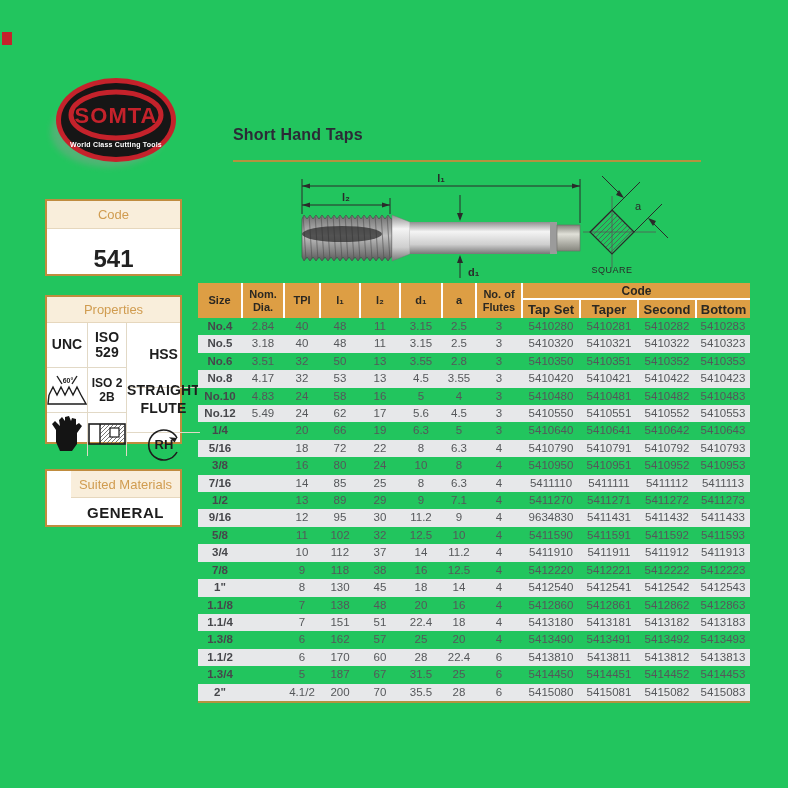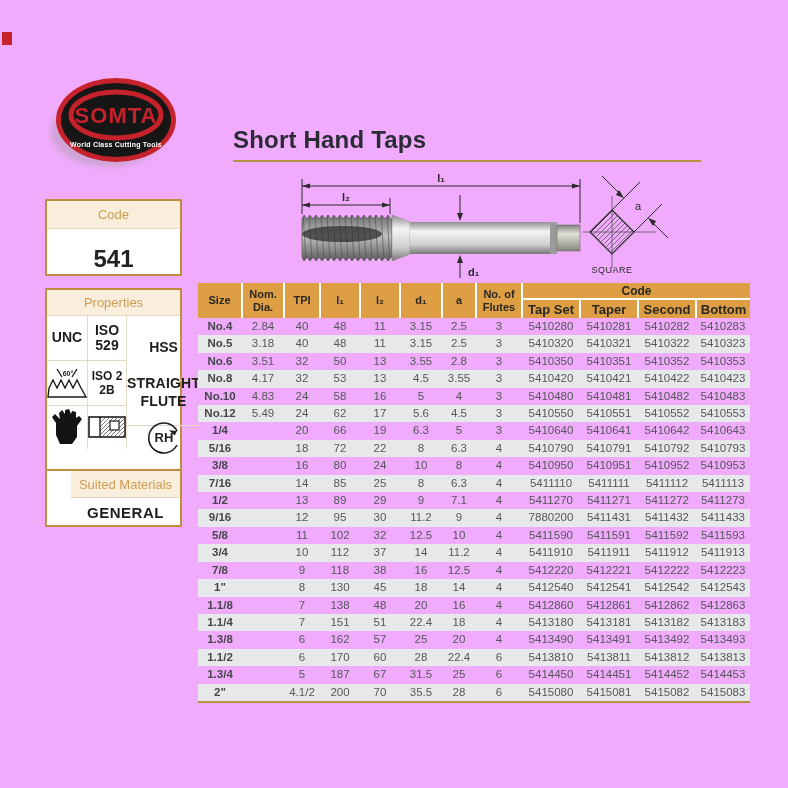--- a/index.html
+++ b/index.html
@@ -1,35 +1,35 @@
 <!DOCTYPE html>
 <html><head>
 <meta charset="utf-8">
 <style>
   html,body{margin:0;padding:0;background:#ffffff;}
-  .page{position:relative;width:788px;height:788px;background:#f0abfc;overflow:hidden;
+  .page{position:relative;width:788px;height:788px;background:#22c55e;overflow:hidden;
         font-family:"Liberation Sans","DejaVu Sans",sans-serif;}
 
   .corner-square{position:absolute;left:2px;top:32px;width:10px;height:13px;background:#c5222b;}
 
   .logo{position:absolute;left:46px;top:74px;width:140px;height:100px;}
 
-  .page-title{position:absolute;left:233px;top:126px;font-size:24px;font-weight:bold;
+  .page-title{position:absolute;left:233px;top:126px;font-size:16px;font-weight:bold;
               color:#2b2b36;letter-spacing:.2px;}
   .title-rule{position:absolute;left:233px;top:160px;width:468px;height:2px;background:#b3933f;}
 
   
   .info-box{position:absolute;left:45px;width:137px;border:2px solid #c08c3e;background:#fff;box-sizing:border-box;}
   .info-box .box-header{background:#f9eedb;color:#d09c50;font-size:13px;text-align:center;
                         border-bottom:1px solid #e6d7bd;display:flex;align-items:center;justify-content:center;}
   .code-box{top:199px;height:77px;}
   .code-box .box-header{height:27px;}
   .code-box .box-value{height:60px;display:flex;align-items:center;justify-content:center;
                        font-size:24px;font-weight:bold;color:#222;}
-  .props-box{top:288px;height:202px;}
+  .props-box{top:295px;height:149px;}
   .props-box .box-header{height:25px;}
   .props-grid{display:grid;grid-template-columns:1fr 1fr 1fr;grid-template-rows:repeat(3,44.3px);}
   .props-cell{border-right:1px solid #e2d9c6;border-top:1px solid #e2d9c6;display:flex;
               align-items:center;justify-content:center;text-align:center;}
   .props-grid .props-cell:nth-child(3n){border-right:none;margin-top:20px;}
   .props-grid .props-cell:nth-child(-n+3){border-top:none;}
   .p-big{font-size:14px;font-weight:bold;color:#1d1d1d;white-space:pre-line;line-height:1.1;}
   .p-mid{font-size:12px;font-weight:bold;color:#1d1d1d;white-space:pre-line;line-height:1.2;}
   .p-small{font-size:14px;font-weight:bold;color:#1d1d1d;white-space:pre-line;line-height:1.25;letter-spacing:.2px;}
   .mat-box{top:469px;height:58px;padding-left:24px;}
@@ -404,21 +404,21 @@
         </tr>
         <tr>
           <td class="size-cell">9/16</td>
           <td></td>
           <td>12</td>
           <td>95</td>
           <td>30</td>
           <td>11.2</td>
           <td>9</td>
           <td>4</td>
-          <td>7880200</td>
+          <td>9634830</td>
           <td>5411431</td>
           <td>5411432</td>
           <td>5411433</td>
         </tr>
         <tr>
           <td class="size-cell">5/8</td>
           <td></td>
           <td>11</td>
           <td>102</td>
           <td>32</td>

